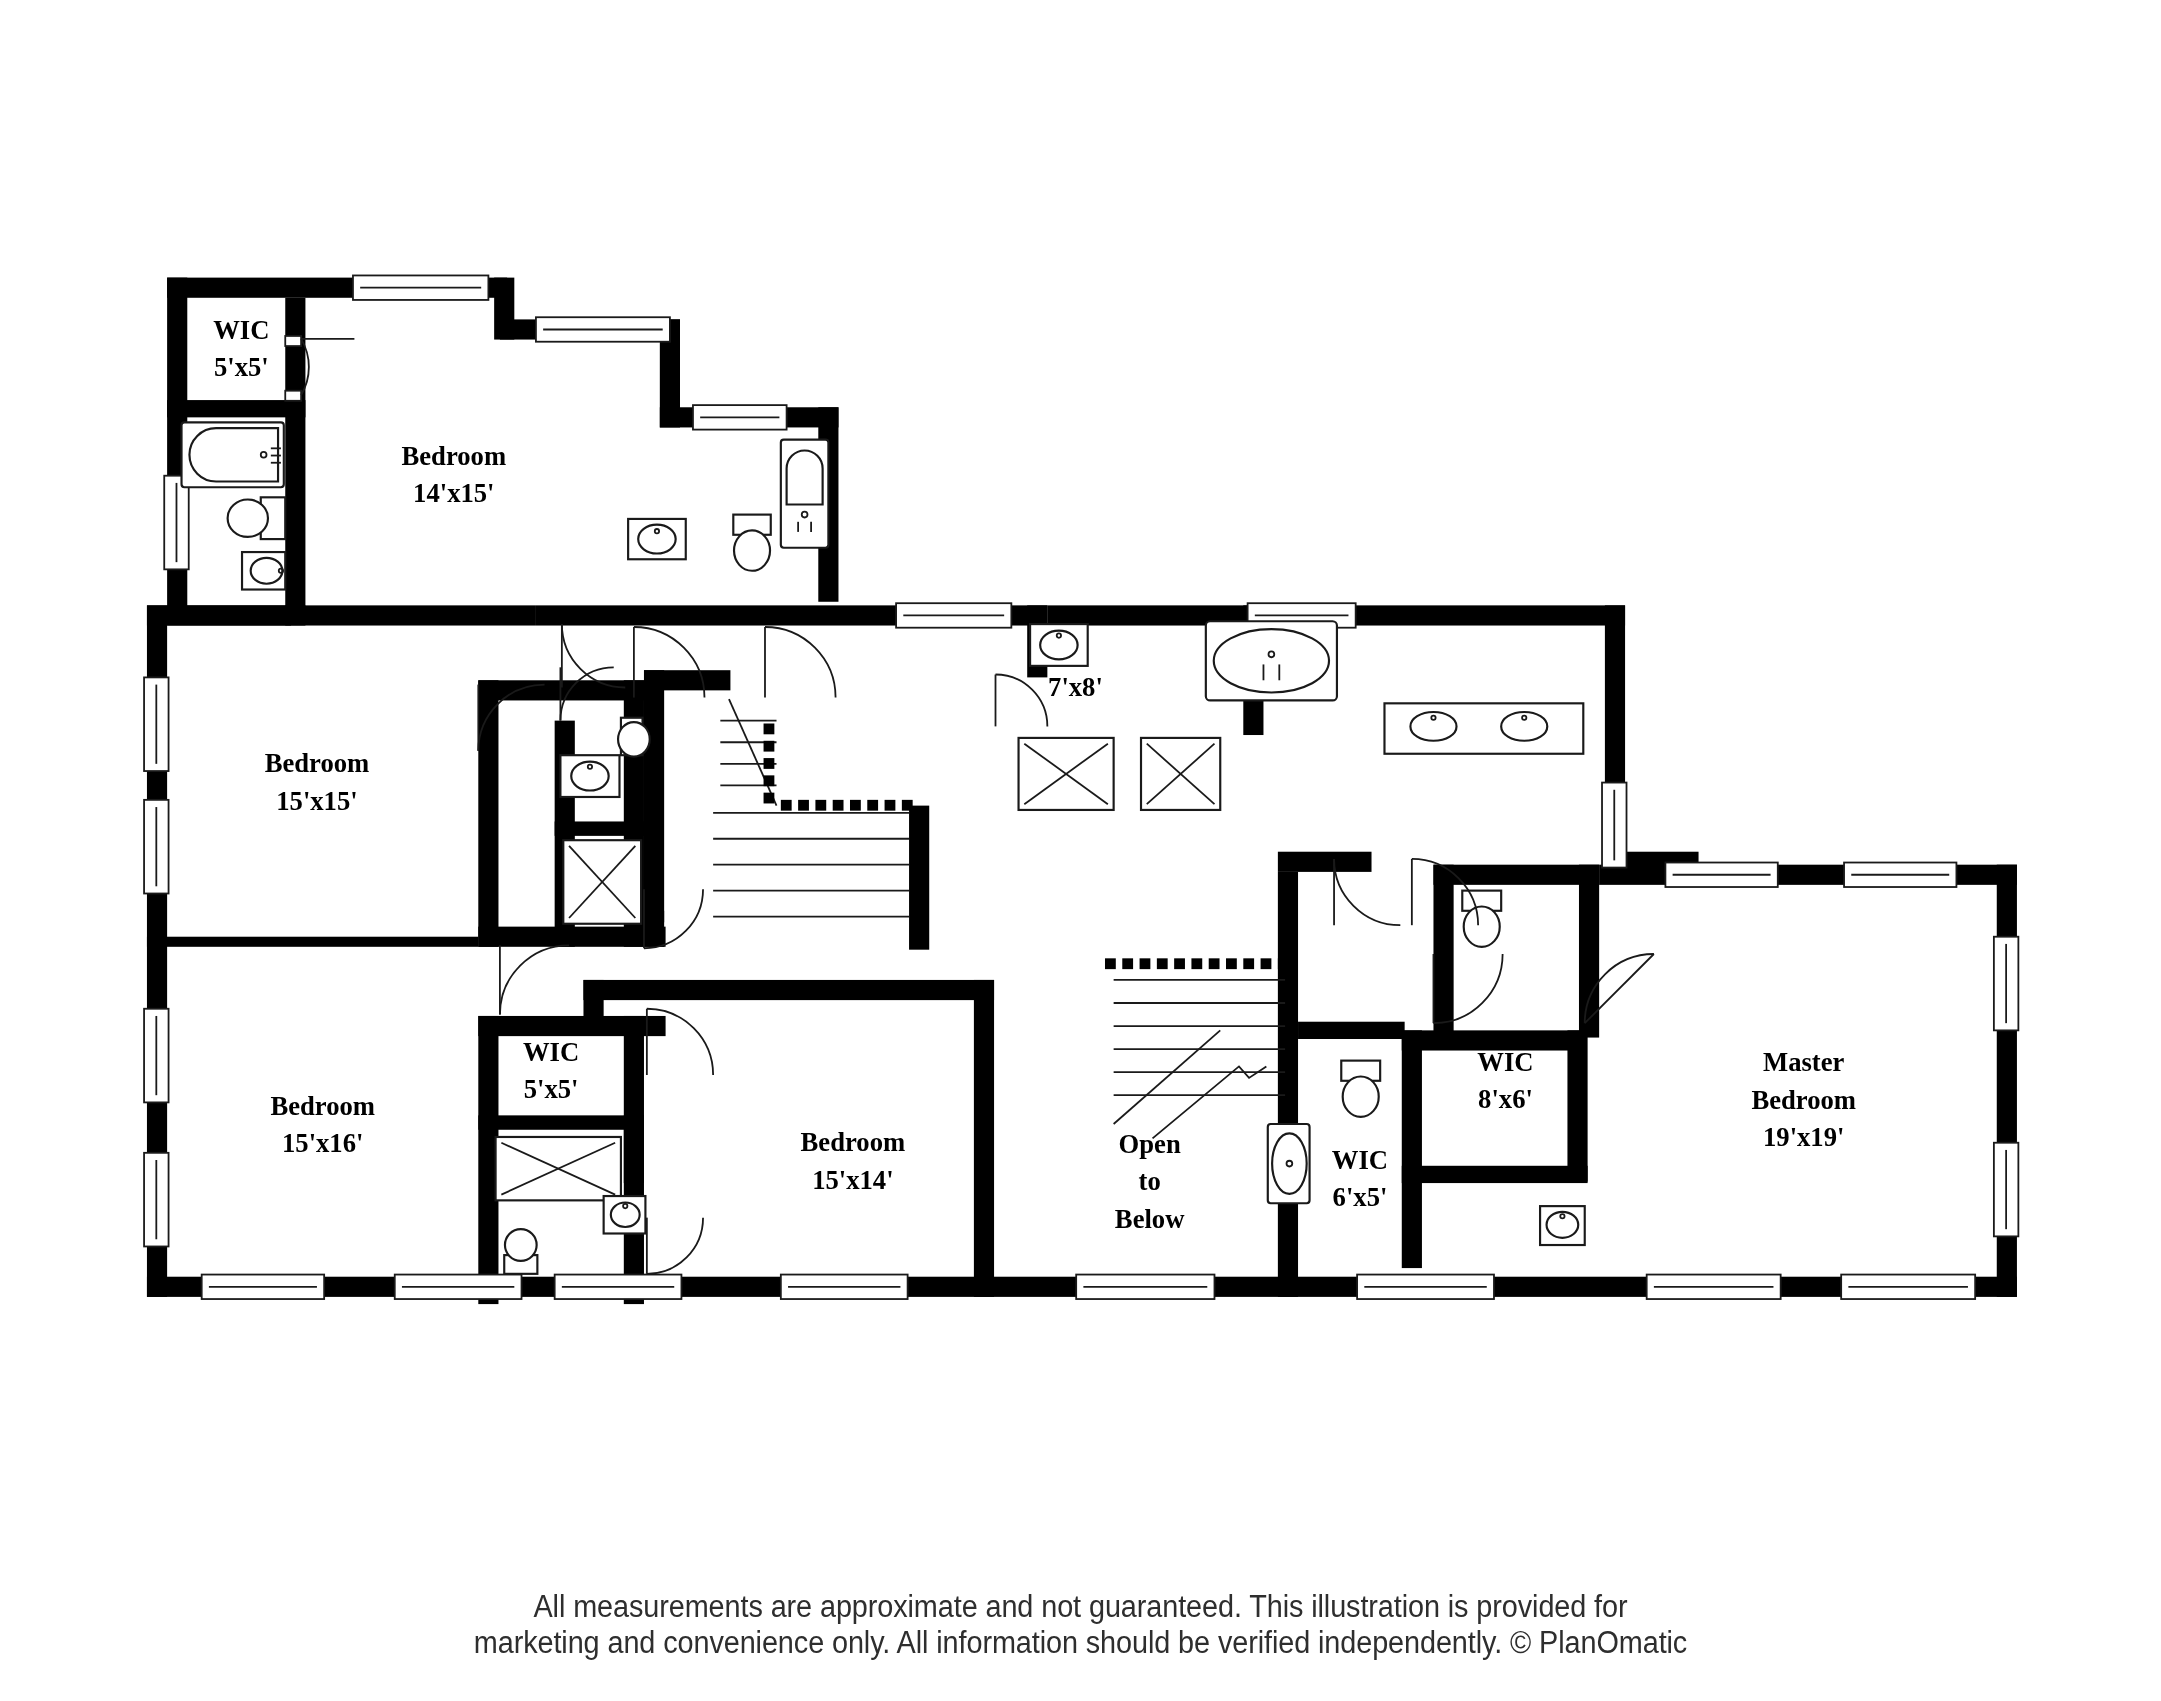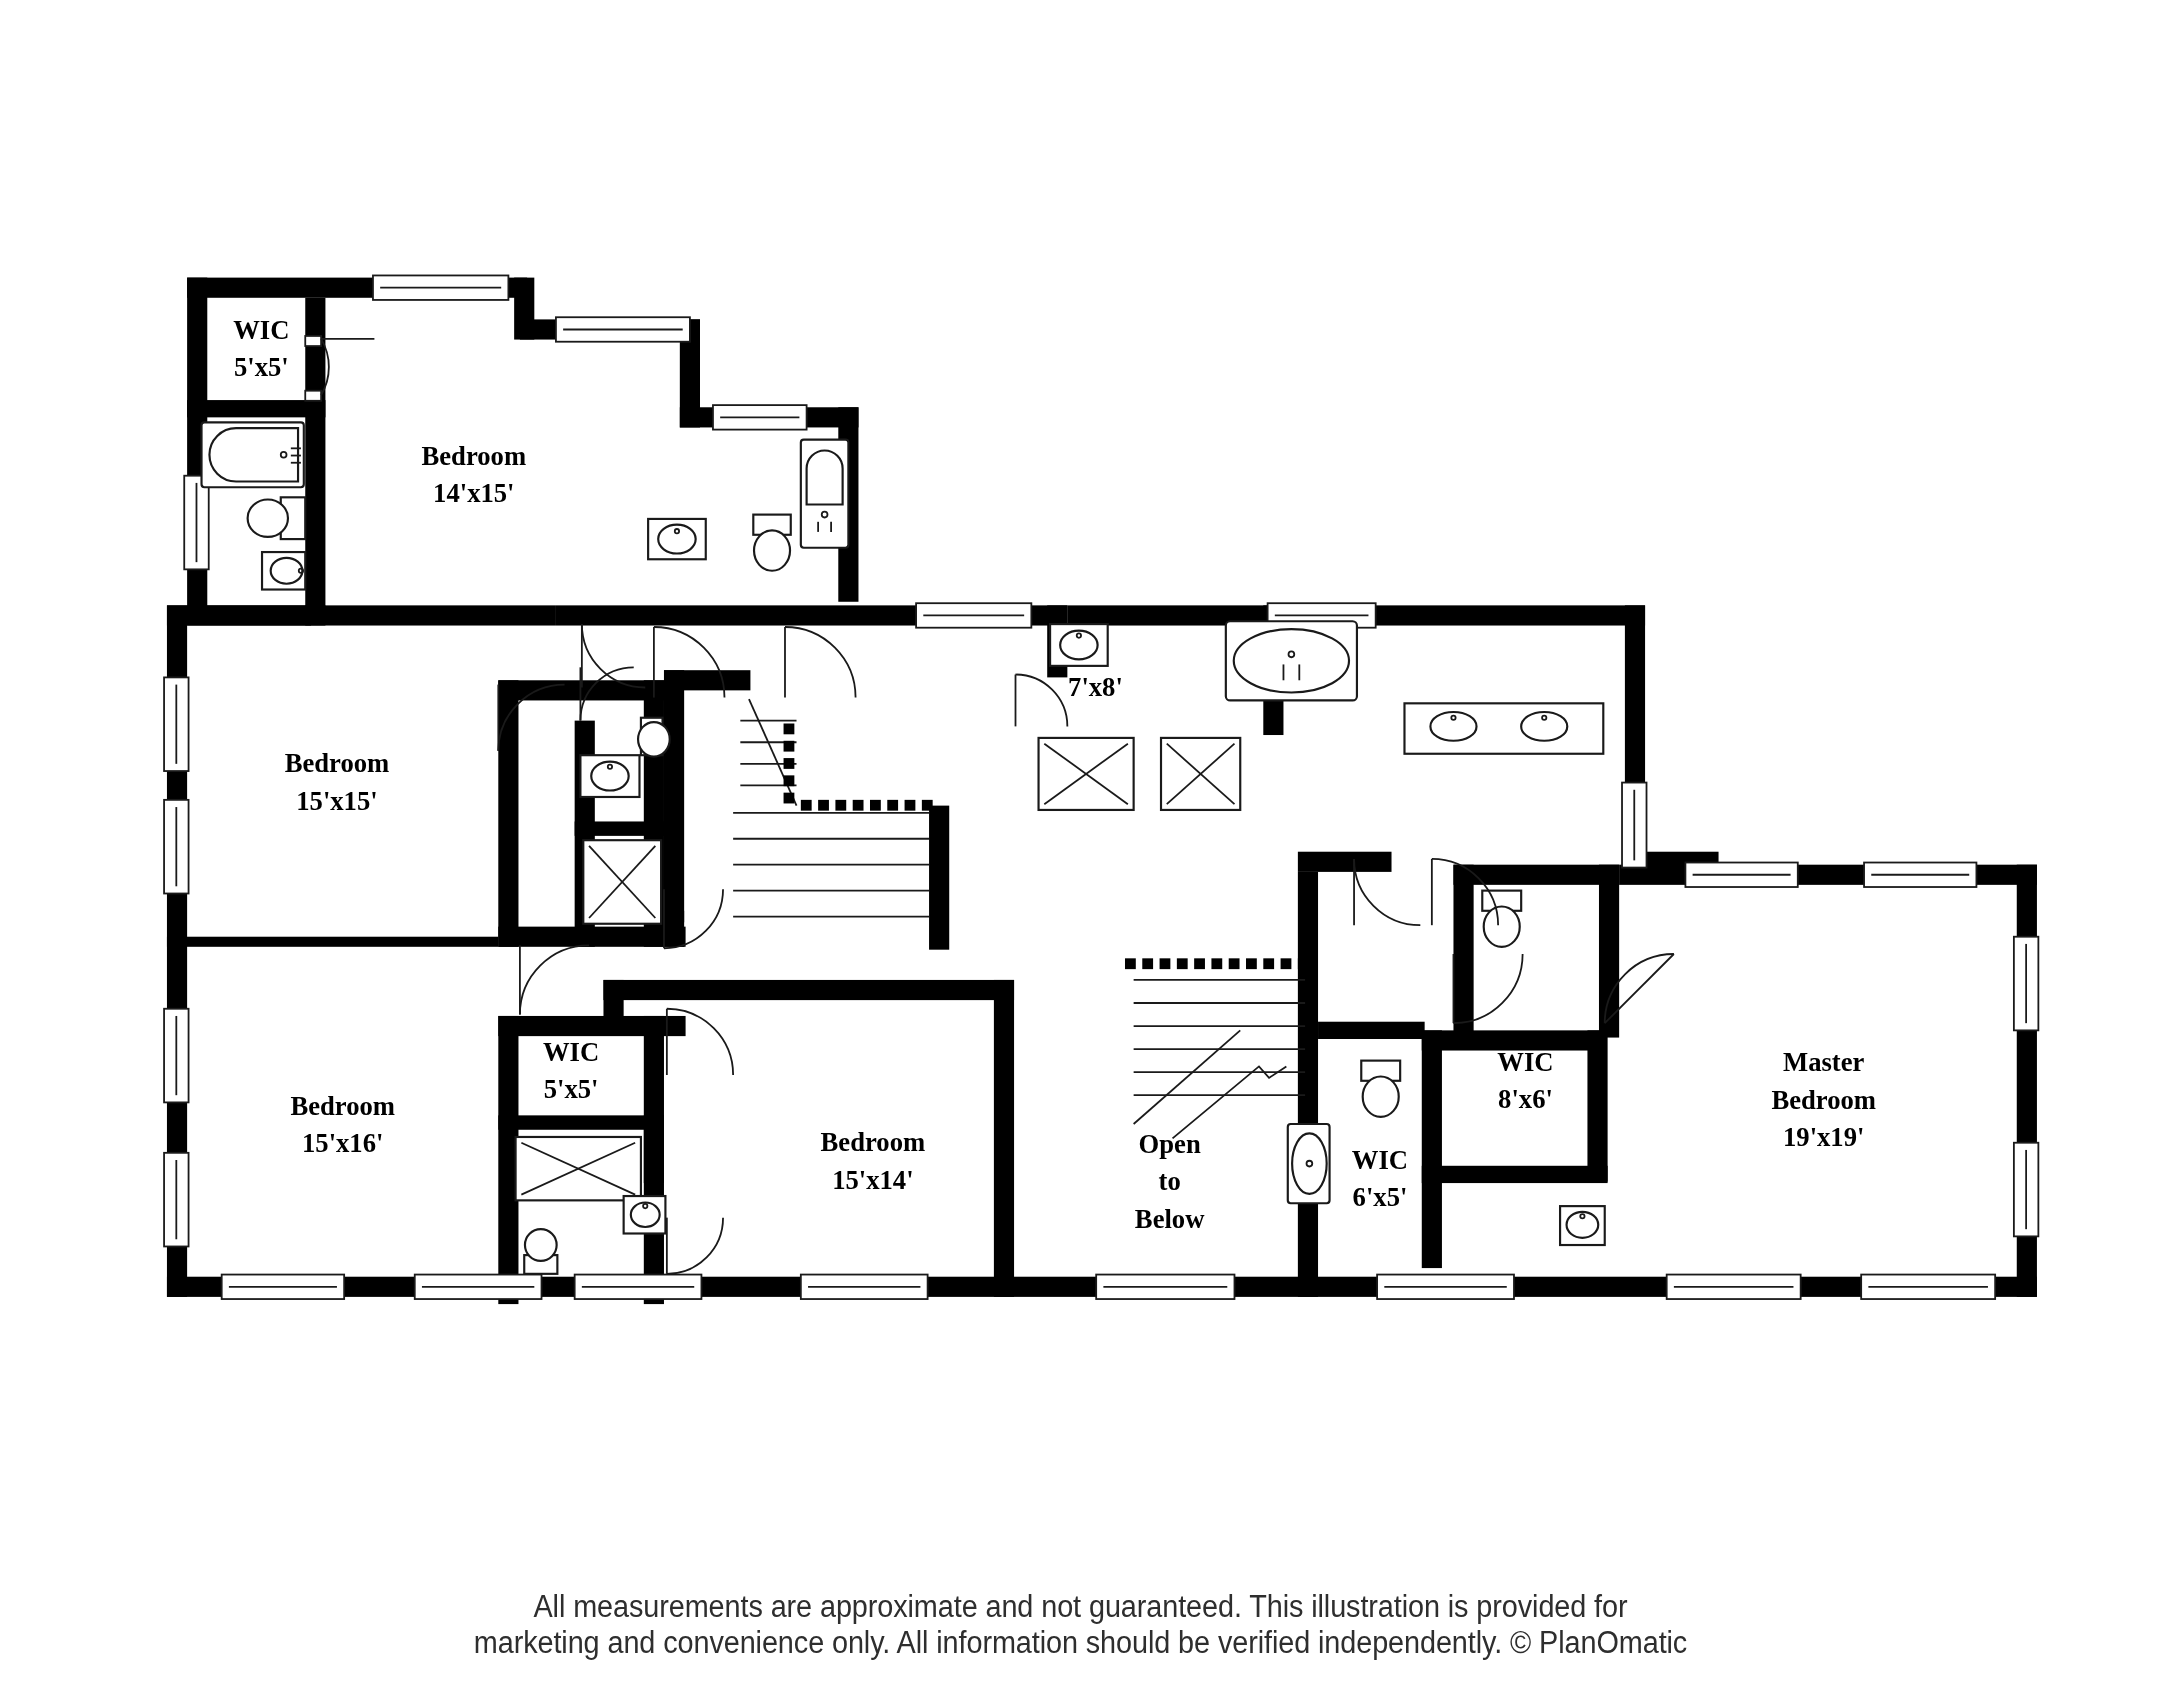--- a/index.html
+++ b/index.html
@@ -12,21 +12,20 @@
     height: 1702px;
     font-family: "Liberation Serif", "DejaVu Serif", serif;
     position: relative;
     overflow: hidden;
   }
   #plan-wrap {
     position: absolute;
     left: 0; top: 0;
     width: 2138px;
     height: 1702px;
-    margin-left: 20px;
   }
   svg#floorplan {
     display: block;
     width: 2161px;
     height: 1702px;
   }
   .wall { fill: #000000; }
   .thinline { fill: none; stroke: #1a1a1a; stroke-width: 3; }
   .thinline2 { fill: none; stroke: #1a1a1a; stroke-width: 2.5; }
   .fixture { fill: #ffffff; stroke: #1a1a1a; stroke-width: 3; }

